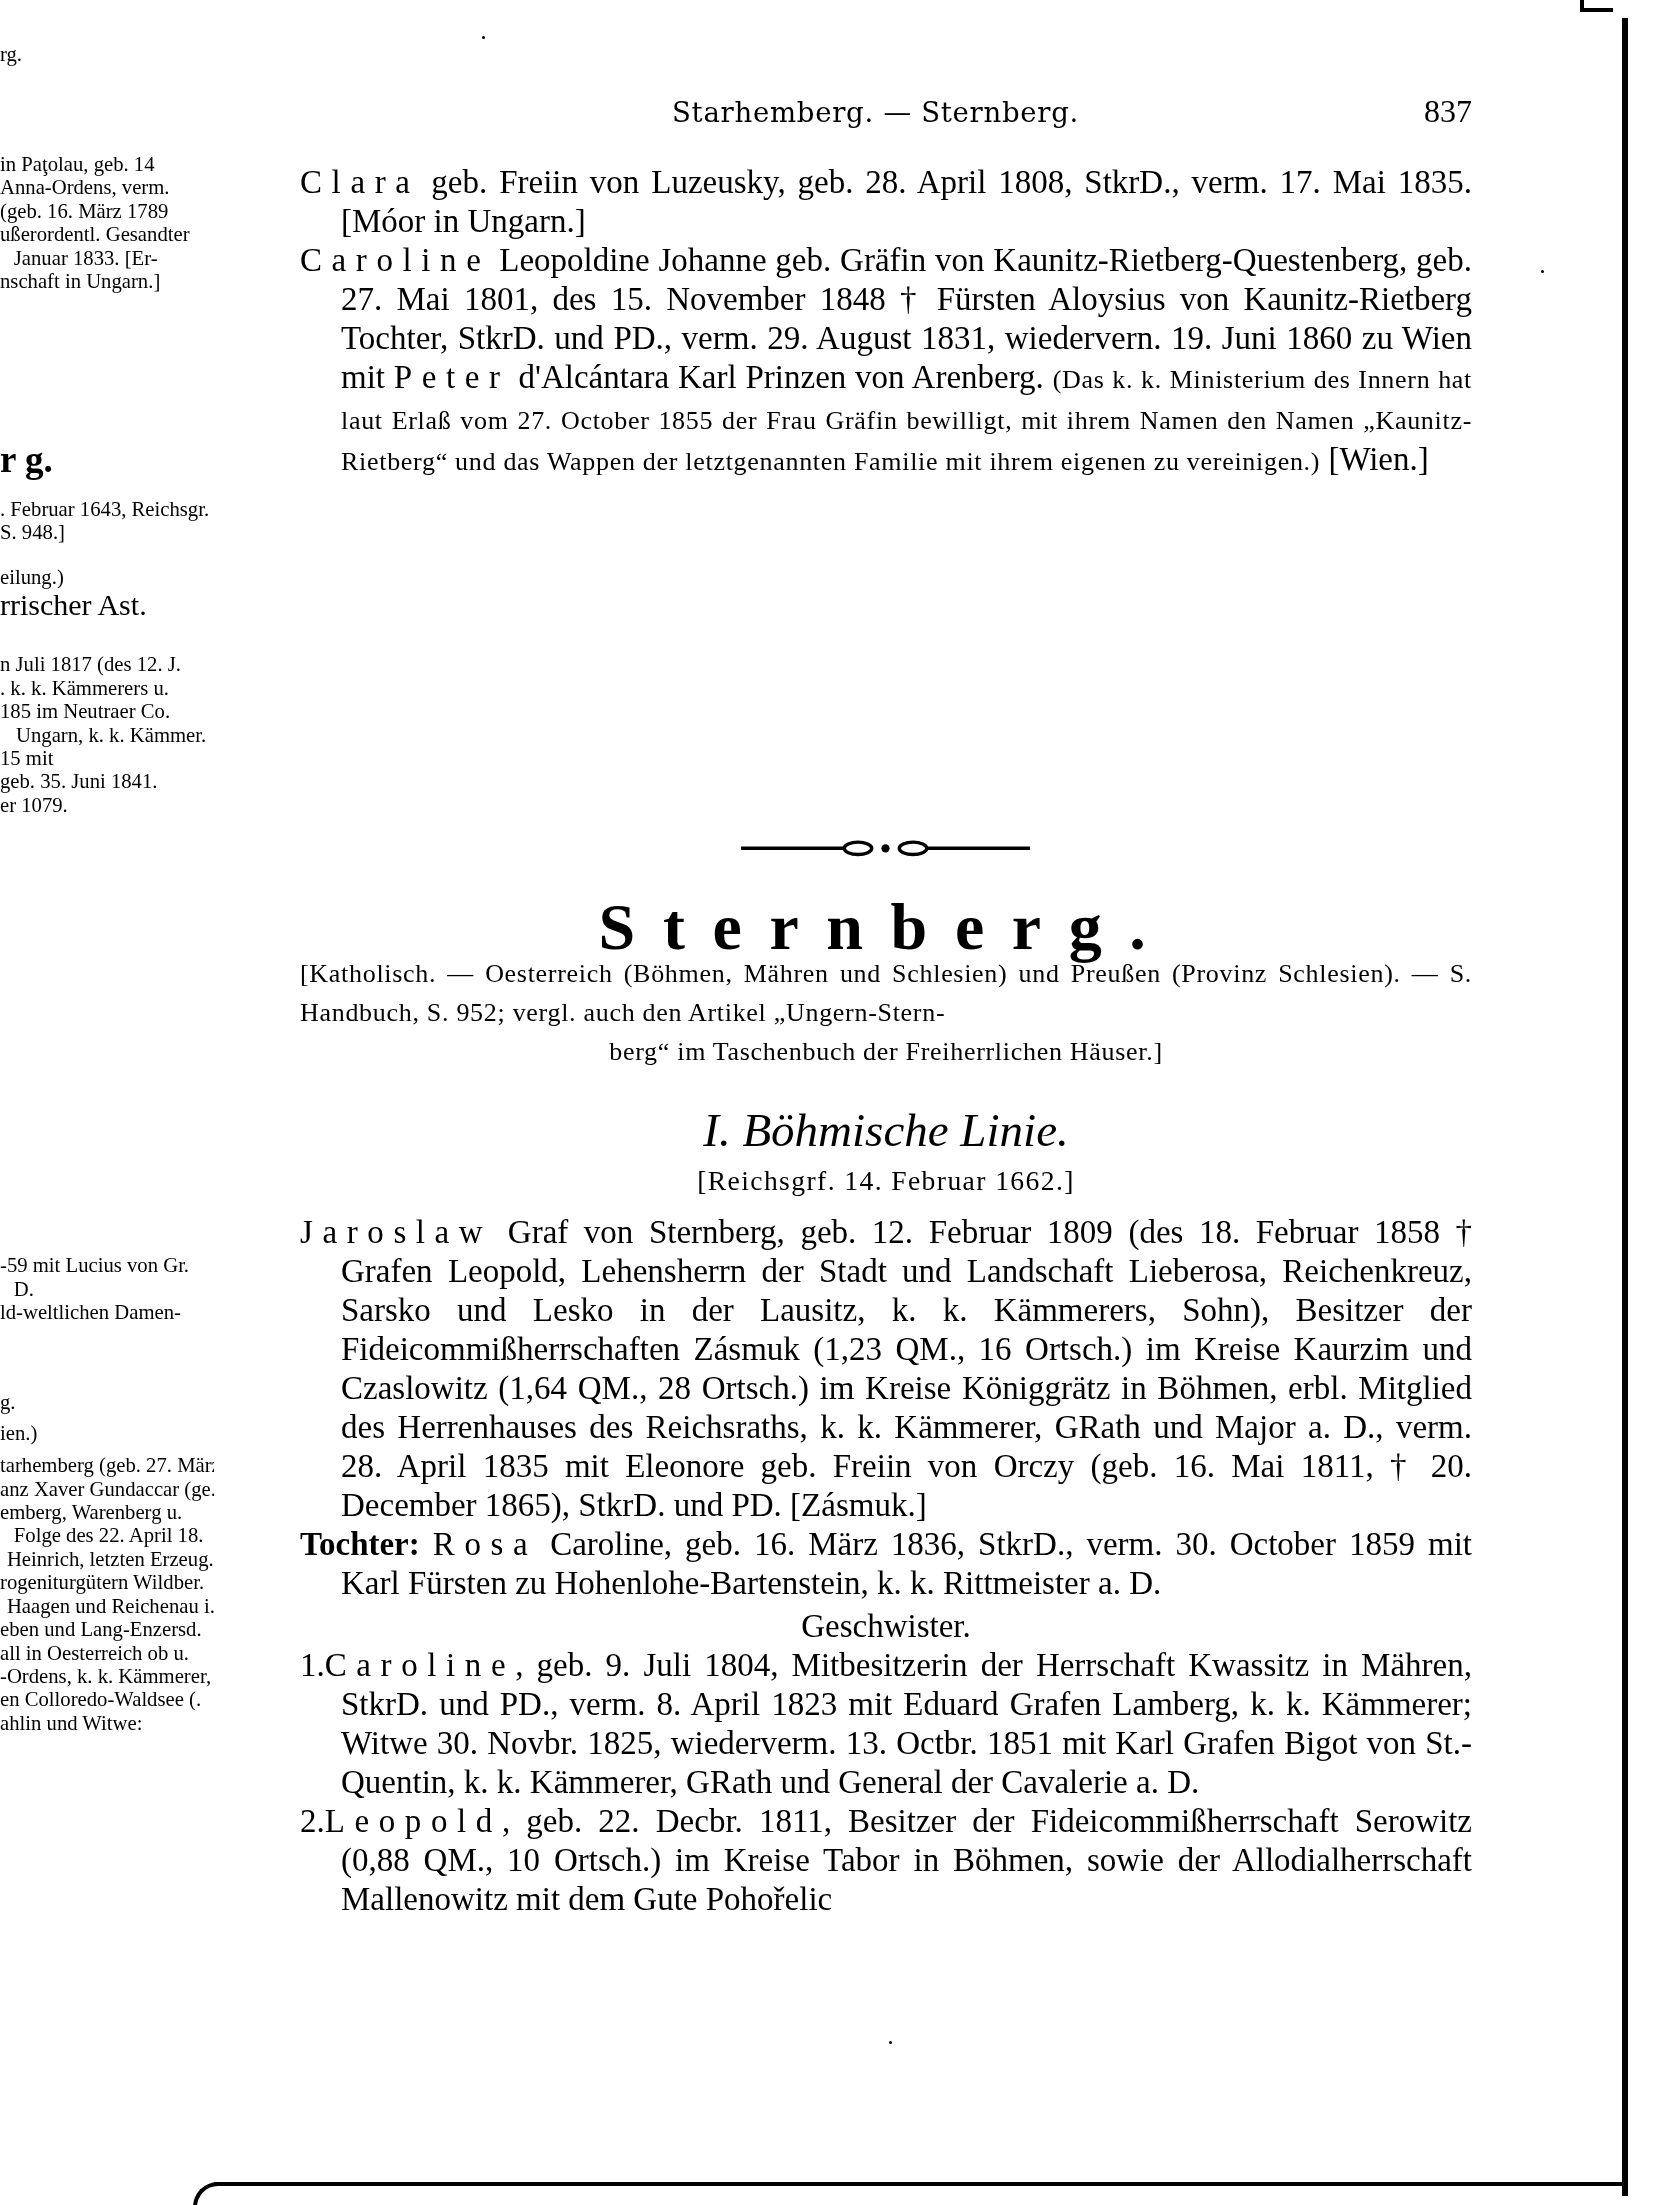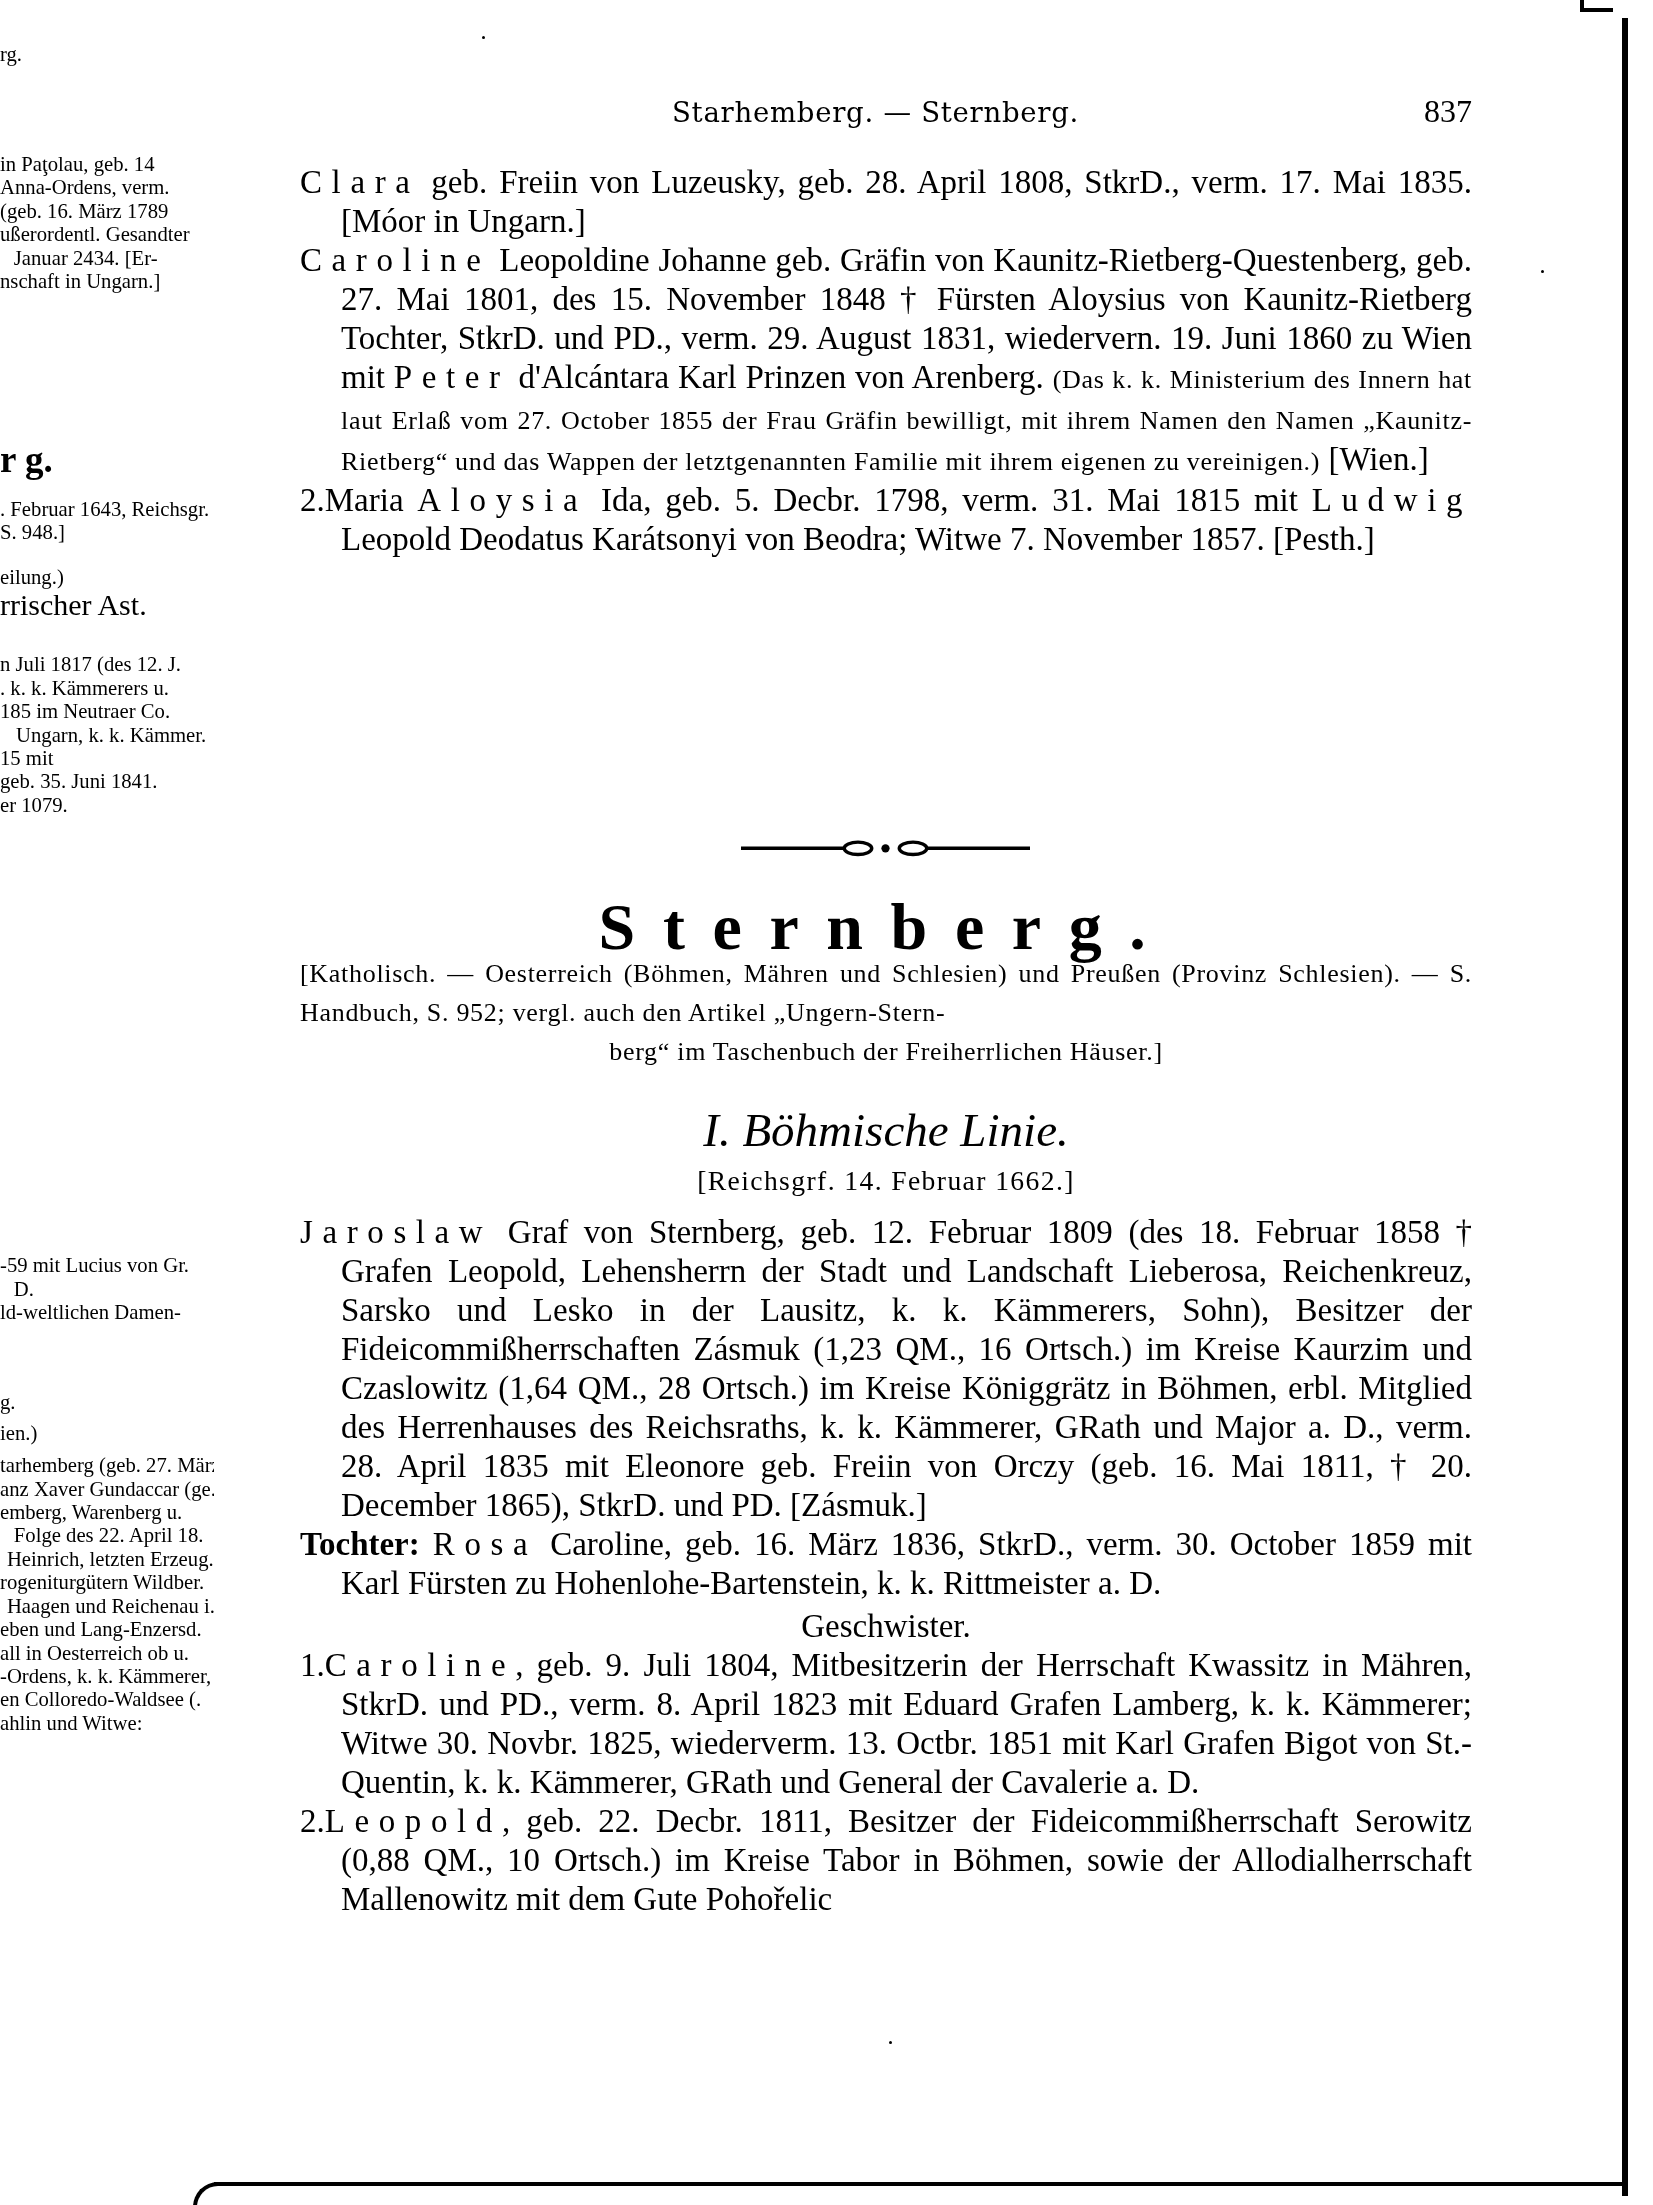--- a/index.html
+++ b/index.html
@@ -70,21 +70,21 @@
   </style>
 </head>
 <body>
 
 <div class="left-col" id="leftcol">
     <span class="frag " style="left: 0px; top: 43px;">rg.</span>
     <span class="frag " style="left: 0px; top: 153px;">in Paţolau, geb. 14</span>
     <span class="frag " style="left: 0px; top: 176px;">Anna-Ordens, verm.</span>
     <span class="frag " style="left: 0px; top: 200px;">(geb. 16. März 1789</span>
     <span class="frag " style="left: 0px; top: 223px;">ußerordentl. Gesandter</span>
-    <span class="frag " style="left: 13.8px; top: 247px;">Januar 2434. [Er-</span>
+    <span class="frag " style="left: 13.8px; top: 247px;">Januar 1833. [Er-</span>
     <span class="frag " style="left: 0px; top: 270px;">nschaft in Ungarn.]</span>
     <span class="frag big" style="left: 0px; top: 448px; text-align: center;">r g.</span>
     <span class="frag " style="left: 0px; top: 498px;">. Februar 1643, Reichsgr.</span>
     <span class="frag " style="left: 0px; top: 521px;">S. 948.]</span>
     <span class="frag " style="left: 0px; top: 566px;">eilung.)</span>
     <span class="frag mid" style="left: 0px; top: 593px;">rrischer Ast.</span>
     <span class="frag " style="left: 0px; top: 653px;">n Juli 1817 (des 12. J.</span>
     <span class="frag " style="left: 0px; top: 677px;">. k. k. Kämmerers u.</span>
     <span class="frag " style="left: 0px; top: 700px;">185 im Neutraer Co.</span>
     <span class="frag " style="left: 16px; top: 724px;">Ungarn, k. k. Kämmer.</span>
@@ -118,23 +118,20 @@
   </div>
 
   <div class="block text" style="top:163px;">
     <p class="entry">
       <span class="spaced">Clara</span><span> geb. Freiin von Luzeusky, geb. 28. April 1808, StkrD., verm.</span>
       <span>17. Mai 1835. [Móor in Ungarn.]</span>
     </p>
     <p class="entry">
       <span class="spaced">Caroline</span><span> Leopoldine Johanne geb. Gräfin von Kaunitz-Rietberg-Questenberg, geb. 27. Mai 1801, des 15. November 1848 † Fürsten Aloysius von Kaunitz-Rietberg Tochter, StkrD. und PD., verm. 29. August 1831, wiedervern. 19. Juni 1860 zu Wien mit </span><span class="spaced">Peter</span><span> d'Alcántara Karl Prinzen von Arenberg. </span><span class="small">(Das k. k. Ministerium des Innern hat laut Erlaß vom 27. October 1855 der Frau Gräfin bewilligt, mit ihrem Namen den Namen „Kaunitz-Rietberg“ und das Wappen der letztgenannten Familie mit ihrem eigenen zu vereinigen.)</span><span> [Wien.]</span>
     </p>
-    <p class="entry numbered">
-      <span>2.</span><span>Maria </span><span class="spaced">Aloysia</span><span> Ida, geb. 5. Decbr. 1798, verm. 31. Mai 1815 mit </span><span class="spaced">Ludwig</span><span> Leopold Deodatus Karátsonyi von Beodra; Witwe 7. November 1857. [Pesth.]</span>
-    </p>
   </div>
 
   <svg class="separator" viewBox="0 0 420 30">
     <line x1="0" y1="15" x2="150" y2="15" stroke="#000" stroke-width="5"></line>
     <ellipse cx="170" cy="15" rx="20" ry="9" fill="none" stroke="#000" stroke-width="5"></ellipse>
     <circle cx="210" cy="15" r="6" fill="#000"></circle>
     <ellipse cx="250" cy="15" rx="20" ry="9" fill="none" stroke="#000" stroke-width="5"></ellipse>
     <line x1="270" y1="15" x2="420" y2="15" stroke="#000" stroke-width="5"></line>
   </svg>
 

